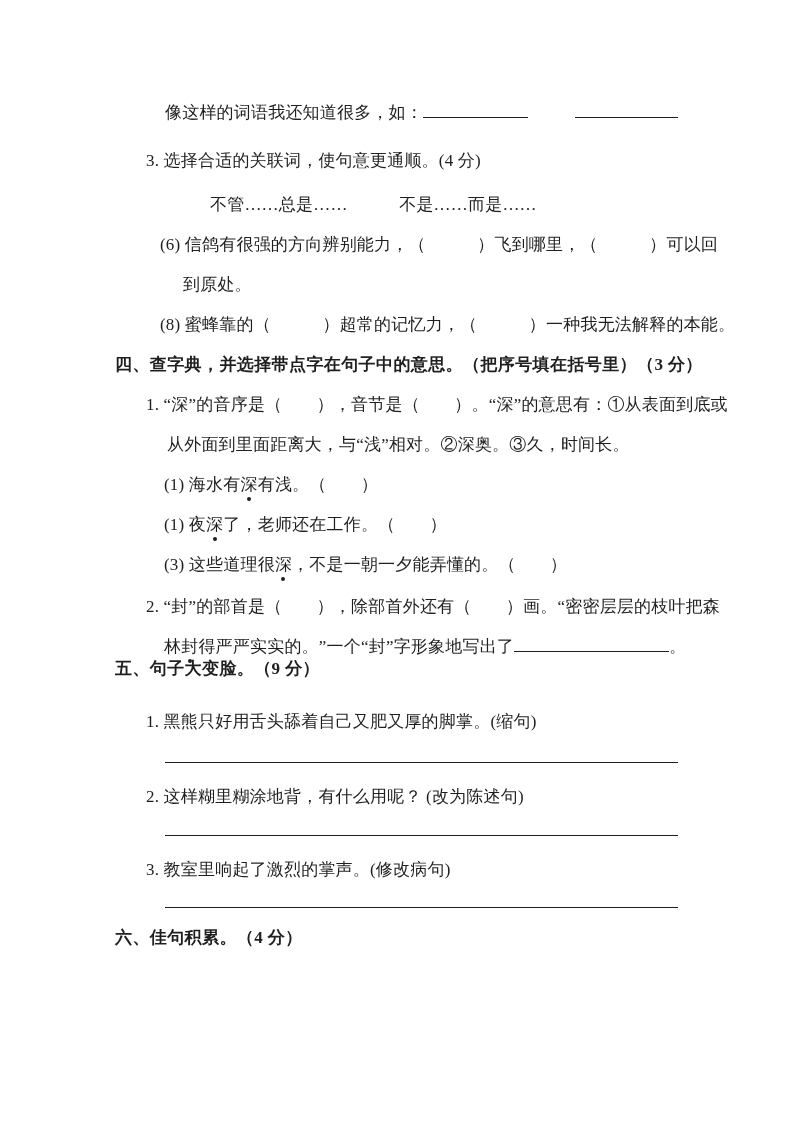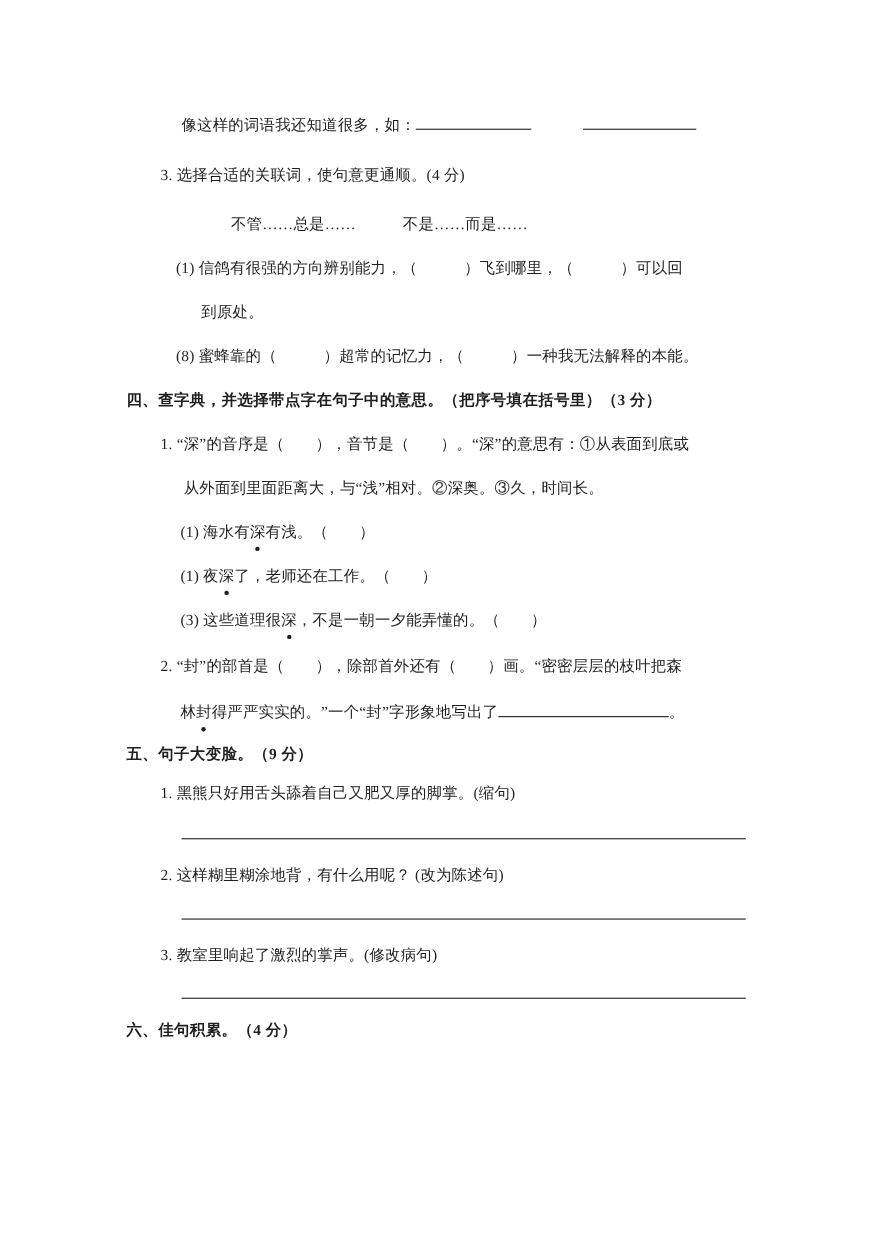--- a/index.html
+++ b/index.html
@@ -10,21 +10,21 @@
     margin: 0 auto;
     background: #ffffff;
     font-family: "Liberation Serif", serif;
     color: #1f1f1f;
     overflow: hidden;
   }
   .line {
     position: absolute;
     height: 26px;
     line-height: 26px;
-    font-size: 14px;
+    font-size: 17px;
     white-space: nowrap;
     letter-spacing: 0.2px;
   }
   .bold { font-weight: 700; letter-spacing: 0.4px; }
   .blank {
     display: inline-block;
     height: 17px;
     border-bottom: 1.6px solid #1f1f1f;
     vertical-align: baseline;
   }
@@ -51,21 +51,21 @@
 <body>
 
 <div class="page">
 
   <div class="line" style="top:100px; left:165px;">
     <span>像这样的词语我还知道很多，如：</span><span class="blank" style="width:105px;"></span><span class="gap" style="width:47px;"></span><span class="blank" style="width:103px;"></span>
   </div>
 
   <div class="line" style="top:148px; left:146px;">3. 选择合适的关联词，使句意更通顺。(4 分)</div>
   <div class="line" style="top:192px; left:210px;">不管……总是……　　　不是……而是……</div>
-  <div class="line" style="top:232px; left:160px;">(1) 信鸽有很强的方向辨别能力，（　　　）飞到哪里，（　　　）可以回</div>
+  <div class="line" style="top:232px; left:160px;">(6) 信鸽有很强的方向辨别能力，（　　　）飞到哪里，（　　　）可以回</div>
   <div class="line" style="top:272px; left:183px;">到原处。</div>
   <div class="line" style="top:312px; left:160px;">(8) 蜜蜂靠的（　　　）超常的记忆力，（　　　）一种我无法解释的本能。</div>
 
   <div class="line bold" style="top:352px; left:115px;">四、查字典，并选择带点字在句子中的意思。（把序号填在括号里）（3 分）</div>
   <div class="line" style="top:392px; left:146px;">1. “深”的音序是（　　），音节是（　　）。“深”的意思有：①从表面到底或</div>
   <div class="line" style="top:432px; left:167px;">从外面到里面距离大，与“浅”相对。②深奥。③久，时间长。</div>
 
   <div class="line" style="top:472px; left:164px;">
     <span>(1) 海水有</span><span class="dot">深</span><span>有浅。（　　）</span>
   </div>
@@ -74,21 +74,21 @@
   </div>
   <div class="line" style="top:552px; left:164px;">
     <span>(3) 这些道理很</span><span class="dot">深</span><span>，不是一朝一夕能弄懂的。（　　）</span>
   </div>
 
   <div class="line" style="top:594px; left:146px;">2. “封”的部首是（　　），除部首外还有（　　）画。“密密层层的枝叶把森</div>
   <div class="line" style="top:634px; left:164px;">
     <span>林</span><span class="dot">封</span><span>得严严实实的。”一个“封”字形象地写出了</span><span class="blank" style="width:155px;"></span><span>。</span>
   </div>
 
-  <div class="line bold" style="top:674px; left:115px;">五、句子大变脸。（9 分）</div>
+  <div class="line bold" style="top:656px; left:115px;">五、句子大变脸。（9 分）</div>
   <div class="line" style="top:709px; left:146px;">1. 黑熊只好用舌头舔着自己又肥又厚的脚掌。(缩句)</div>
   <div class="rule" style="top:762px; left:165px; width:513px;"></div>
   <div class="line" style="top:784px; left:146px;">2. 这样糊里糊涂地背，有什么用呢？ (改为陈述句)</div>
   <div class="rule" style="top:835px; left:165px; width:513px;"></div>
   <div class="line" style="top:857px; left:146px;">3. 教室里响起了激烈的掌声。(修改病句)</div>
   <div class="rule" style="top:907px; left:165px; width:513px;"></div>
 
   <div class="line bold" style="top:925px; left:115px;">六、佳句积累。（4 分）</div>
 
 </div>

